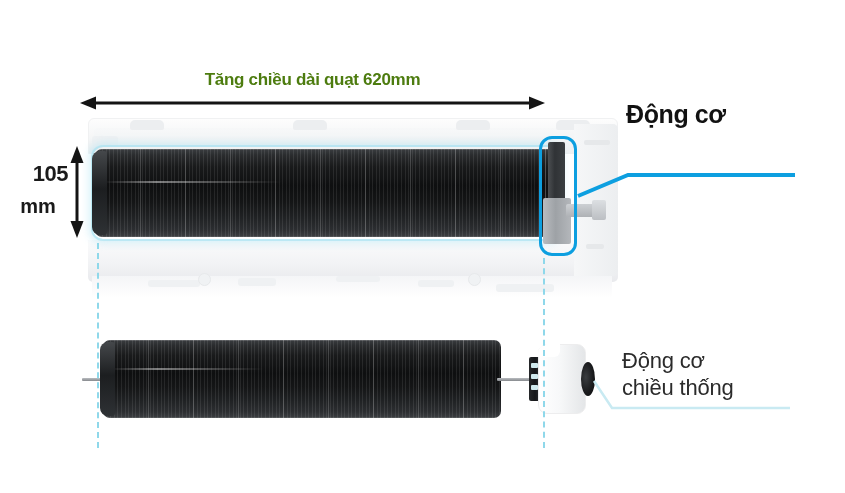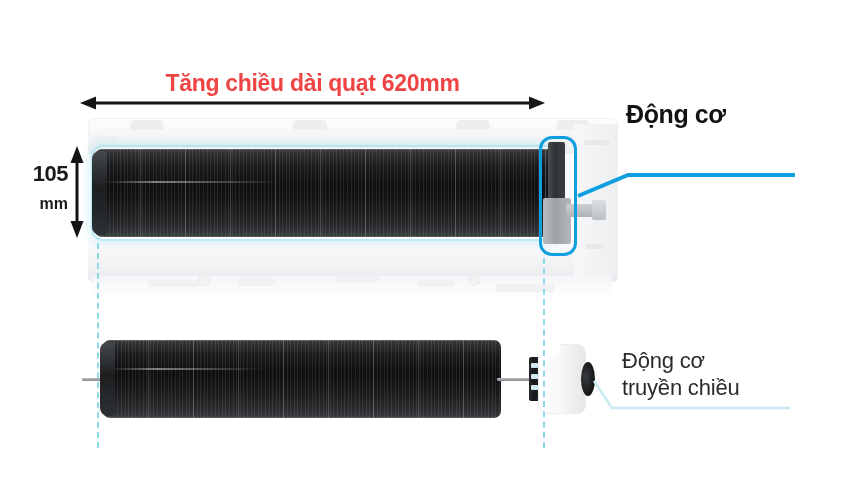--- a/index.html
+++ b/index.html
@@ -17,23 +17,23 @@
     -webkit-font-smoothing: antialiased;
   }
 
   
   .dim-title {
     position: absolute;
     left: 80px;
     top: 70px;
     width: 465px;
     text-align: center;
-    font-size: 23px;
+    font-size: 17px;
     font-weight: bold;
-    color: #ef4444;
+    color: #4d7c0f;
     letter-spacing: -0.3px;
     white-space: nowrap;
   }
 
   .h-arrow {
     position: absolute;
     left: 80px;
     top: 96px;
     width: 465px;
     height: 14px;
@@ -57,22 +57,22 @@
     font-weight: bold;
     color: #1a1a1a;
     line-height: 1;
     letter-spacing: -0.5px;
   }
   .dim-105-unit {
     position: absolute;
     left: 8px;
     top: 196px;
     width: 60px;
-    text-align: right;
-    font-size: 16px;
+    text-align: center;
+    font-size: 20px;
     font-weight: bold;
     color: #1a1a1a;
     line-height: 1;
   }
 
   
   .chassis {
     position: absolute;
     left: 88px;
     top: 118px;
@@ -423,16 +423,16 @@
 
     <path d="M 594 381 L 612 408 L 790 408" fill="none" stroke="#c9eaf2" stroke-width="2.5" stroke-linejoin="miter"></path>
   </svg>
 
   <div class="label-odm">
     <div>Động cơ</div>
   </div>
 
   <div class="label-trad">
     <div>Động cơ</div>
-    <div>truyền chiều</div>
+    <div>chiều thống</div>
   </div>
 
 </div>
 
 </body></html>

